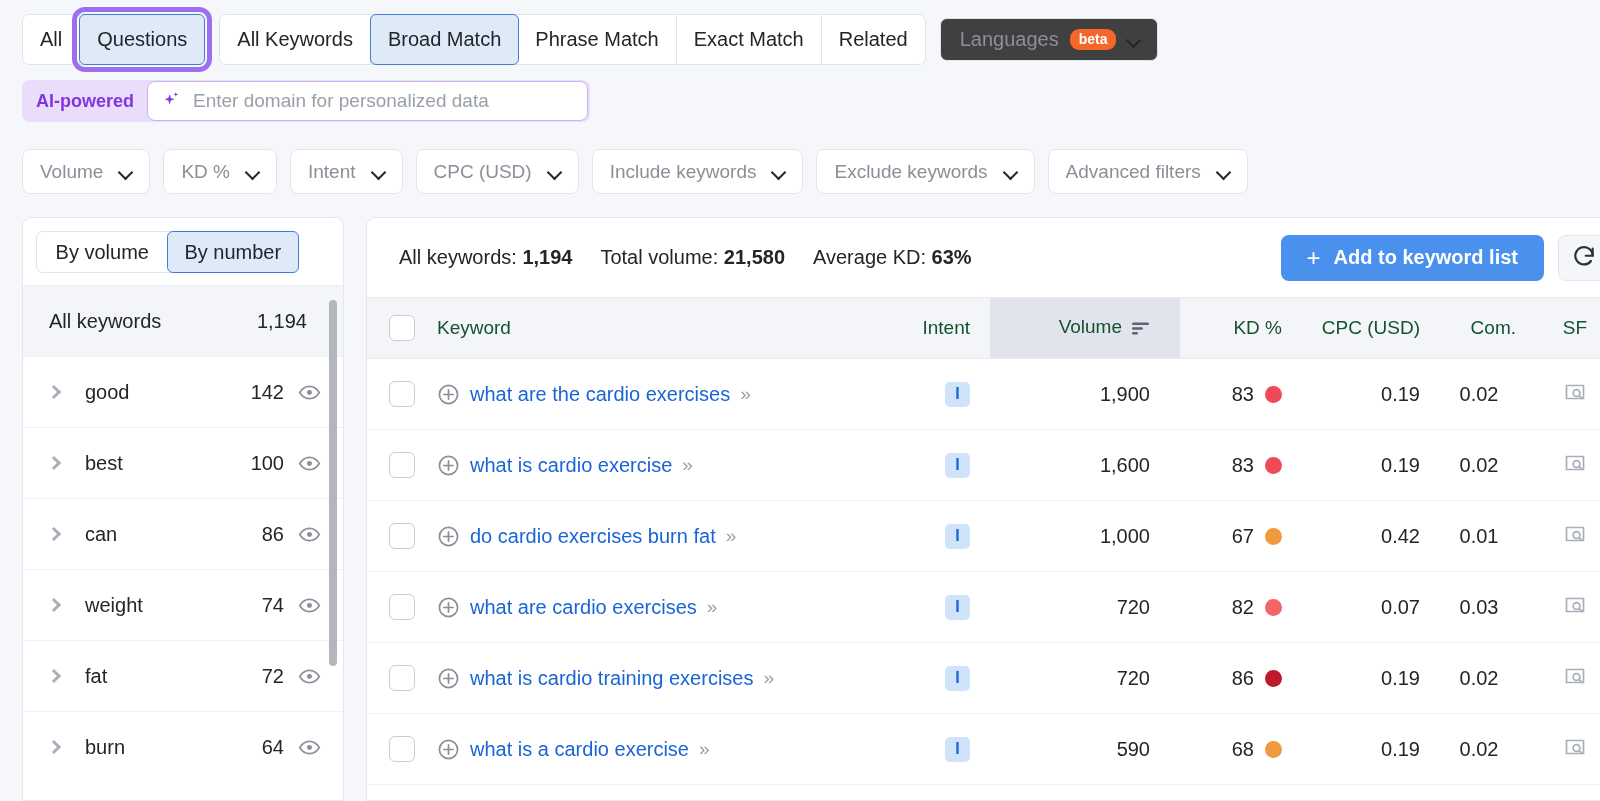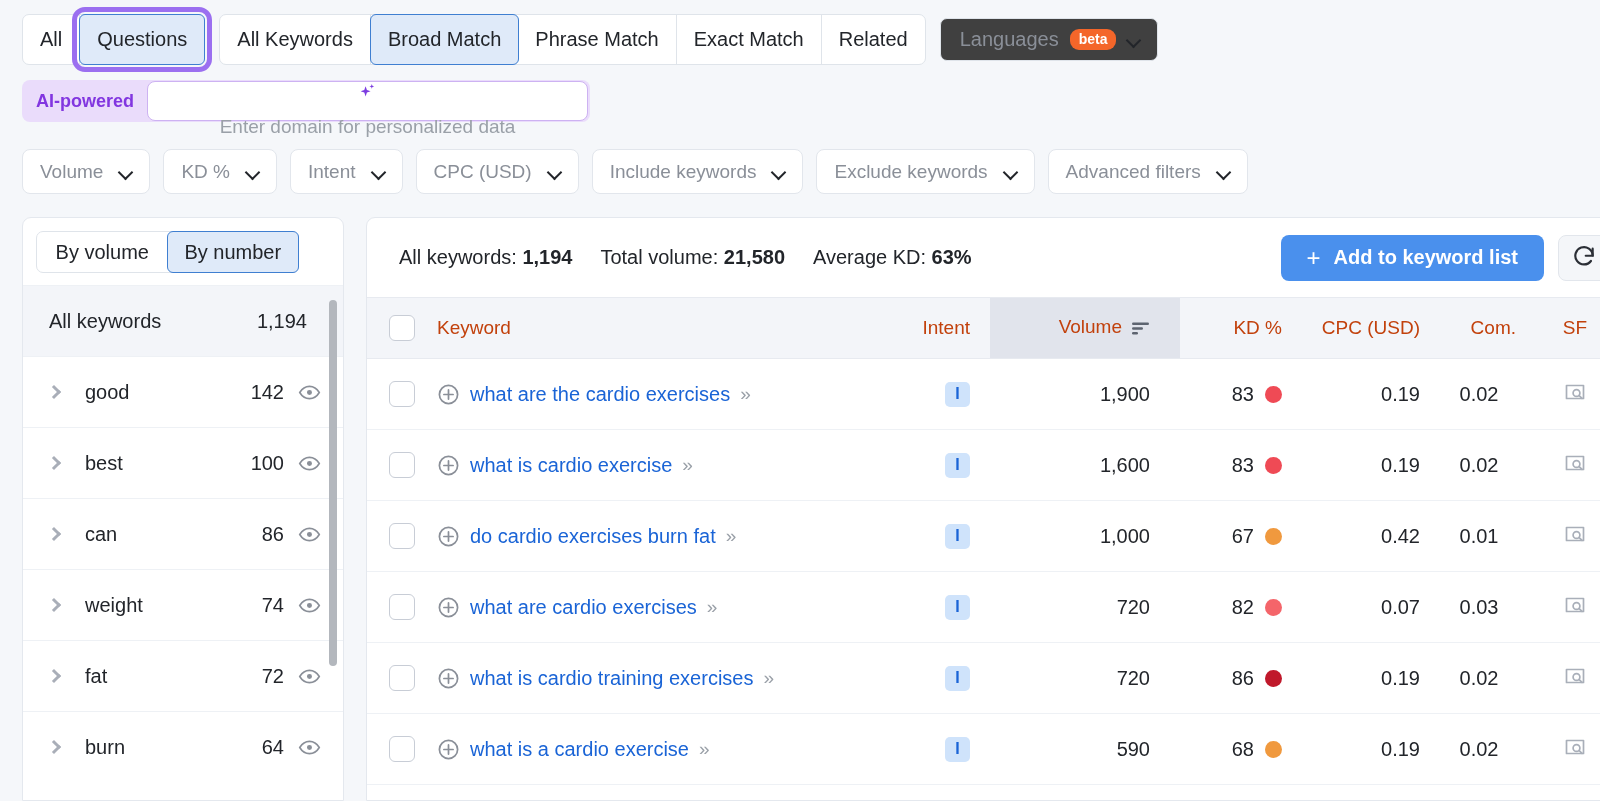--- a/index.html
+++ b/index.html
@@ -75,21 +75,21 @@
     background: #eadcfb; border-radius: 8px;
     height: 42px; padding-right: 2px;
   }
   .ailabel {
     font-size: 18px; color: #8236e0; font-weight: 600;
     padding: 0 13px 0 14px; white-space: nowrap;
   }
   .aifield {
     display: flex; align-items: center; gap: 11px;
     background: #fff; border: 1px solid #cdb2f2; border-radius: 8px;
-    height: 40px; width: 441px; padding: 0 14px; flex-direction: column;
+    height: 40px; width: 441px; padding: 0 14px;
   }
   .sparkle { font-size: 19px; color: #7c3ce0; line-height: 1; }
   .aiph { font-size: 19px; color: #9aa0a8; }
 
   
   .filters {
     position: absolute; left: 22px; top: 149px;
     display: flex; align-items: center; gap: 13px;
   }
   .fbtn {
@@ -178,21 +178,21 @@
     background: #f4f6f9; border: 1px solid #e2e6ec; border-radius: 8px;
     display: flex; align-items: center; justify-content: center; cursor: pointer;
     flex: none;
   }
 
   
   table.kt { width: 100%; border-collapse: collapse; table-layout: fixed; }
   table.kt thead th {
     background: #f3f5f9;
     height: 61px;
-    font-size: 19px; font-weight: normal; color: #c2410c;
+    font-size: 19px; font-weight: normal; color: #14532d;
     border-bottom: 1px solid #e7eaf0;
     border-top: 1px solid #e7eaf0;
   }
   th.c-check { width: 70px; }
   th.c-kw    { width: 455px; text-align: left; }
   th.c-int   { width: 98px;  text-align: right; padding-right: 20px;}
   th.c-vol   { width: 190px; text-align: right; padding-right: 30px; background: #e1e4ec !important; }
   th.c-kd    { width: 122px; text-align: right; padding-right: 20px;}
   th.c-cpc   { width: 140px; text-align: right; padding-right: 22px;}
   th.c-com   { width: 96px;  text-align: right; padding-right: 22px;}

